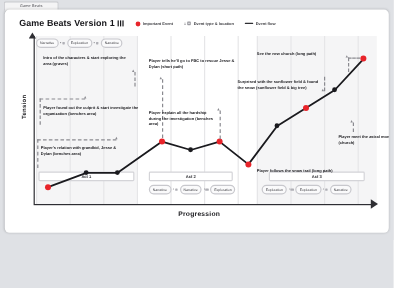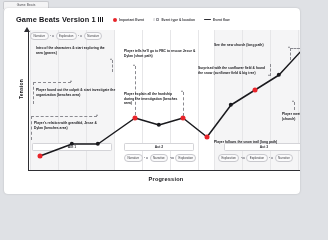--- a/index.html
+++ b/index.html
@@ -24,21 +24,21 @@
     display: flex; align-items: center; justify-content: center;
   }
   .tab span {
     font-size: 3.2px; color: #4a4a4f; letter-spacing: .1px;
     white-space: nowrap;
   }
 
   
   .card {
     position: absolute; left: 4px; top: 8px;
-    width: 296px; height: 186px;
+    width: 320px; height: 186px;
     background: #ffffff;
     border-radius: 4px;
     box-shadow: 0 0 2px rgba(0,0,0,.18);
     overflow: hidden;
   }
 
   
   .header {
     position: absolute; left: 12px; top: 7px;
     display: flex; align-items: center; gap: 6px;

